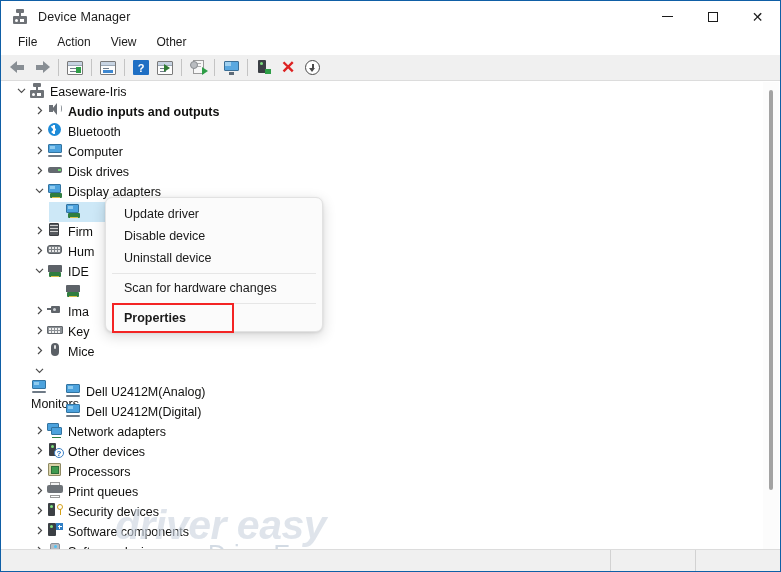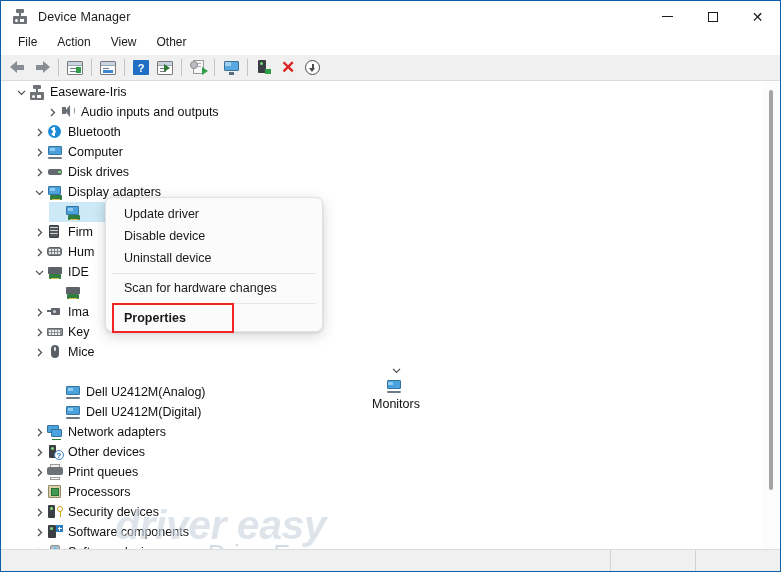--- a/index.html
+++ b/index.html
@@ -171,21 +171,21 @@
     background: #ffffff;
     overflow: hidden;
   }
   .tree {
     position: absolute; left: 0; top: 0;
     width: 760px;
   }
   .row {
     position: relative;
     height: 20px;
-    display: flex; align-items: center;
+    display: flex; 
     white-space: nowrap;
     font-size: 12.5px; color: #10100f;
   }
   .row .lbl { line-height: 20px; }
   .row.selected .sel-bg {
     position: absolute; left: 0; top: 0; height: 20px;
     background: #cde8f7;
   }
   .chev {
     width: 16px; height: 16px; flex: none;
@@ -460,21 +460,21 @@
         <span class="ticon">
           <span class="ti-top" style="left:4px;top:1px;"></span>
           <span class="ti-stem" style="left:7px;top:3px;"></span>
           <span class="ti-base" style="left:1px;top:8px;"></span>
           <span class="ti-dot" style="left:3px;top:10.5px;"></span>
           <span class="ti-slot" style="left:8px;top:10.5px;"></span>
         </span>
         <span class="lbl">Easeware-Iris</span>
       </div>
 
-      <div class="row" style="padding-left:43px;">
+      <div class="row" style="padding-left:30px;font-weight:bold;">
         <span class="chev">
           <svg width="9" height="9" viewBox="0 0 9 9">
               <path d="M3 1 L6.5 4.5 L3 8" fill="none" stroke="#4c4c4c" stroke-width="1.2"></path>
             </svg>
         </span>
         <span class="ticon">
           <span class="ic-speaker"></span>
             <span class="ic-speaker2"></span>
             <span class="ic-wave"></span>
         </span>
@@ -699,38 +699,38 @@
         <span class="lbl">Other devices</span>
       </div>
 
       <div class="row" style="padding-left:30px;">
         <span class="chev">
           <svg width="9" height="9" viewBox="0 0 9 9">
               <path d="M3 1 L6.5 4.5 L3 8" fill="none" stroke="#4c4c4c" stroke-width="1.2"></path>
             </svg>
         </span>
         <span class="ticon">
+          <span class="ic-cpu"></span>
+            <span class="ic-cpu-c"></span>
+        </span>
+        <span class="lbl">Processors</span>
+      </div>
+
+      <div class="row" style="padding-left:30px;">
+        <span class="chev">
+          <svg width="9" height="9" viewBox="0 0 9 9">
+              <path d="M3 1 L6.5 4.5 L3 8" fill="none" stroke="#4c4c4c" stroke-width="1.2"></path>
+            </svg>
+        </span>
+        <span class="ticon">
           <span class="ic-print-p"></span>
             <span class="ic-print"></span>
             <span class="ic-print-o"></span>
         </span>
         <span class="lbl">Print queues</span>
-      </div>
-
-      <div class="row" style="padding-left:30px;">
-        <span class="chev">
-          <svg width="9" height="9" viewBox="0 0 9 9">
-              <path d="M3 1 L6.5 4.5 L3 8" fill="none" stroke="#4c4c4c" stroke-width="1.2"></path>
-            </svg>
-        </span>
-        <span class="ticon">
-          <span class="ic-cpu"></span>
-            <span class="ic-cpu-c"></span>
-        </span>
-        <span class="lbl">Processors</span>
       </div>
 
       <div class="row" style="padding-left:30px;">
         <span class="chev">
           <svg width="9" height="9" viewBox="0 0 9 9">
               <path d="M3 1 L6.5 4.5 L3 8" fill="none" stroke="#4c4c4c" stroke-width="1.2"></path>
             </svg>
         </span>
         <span class="ticon">
           <span class="ic-sec"></span>

